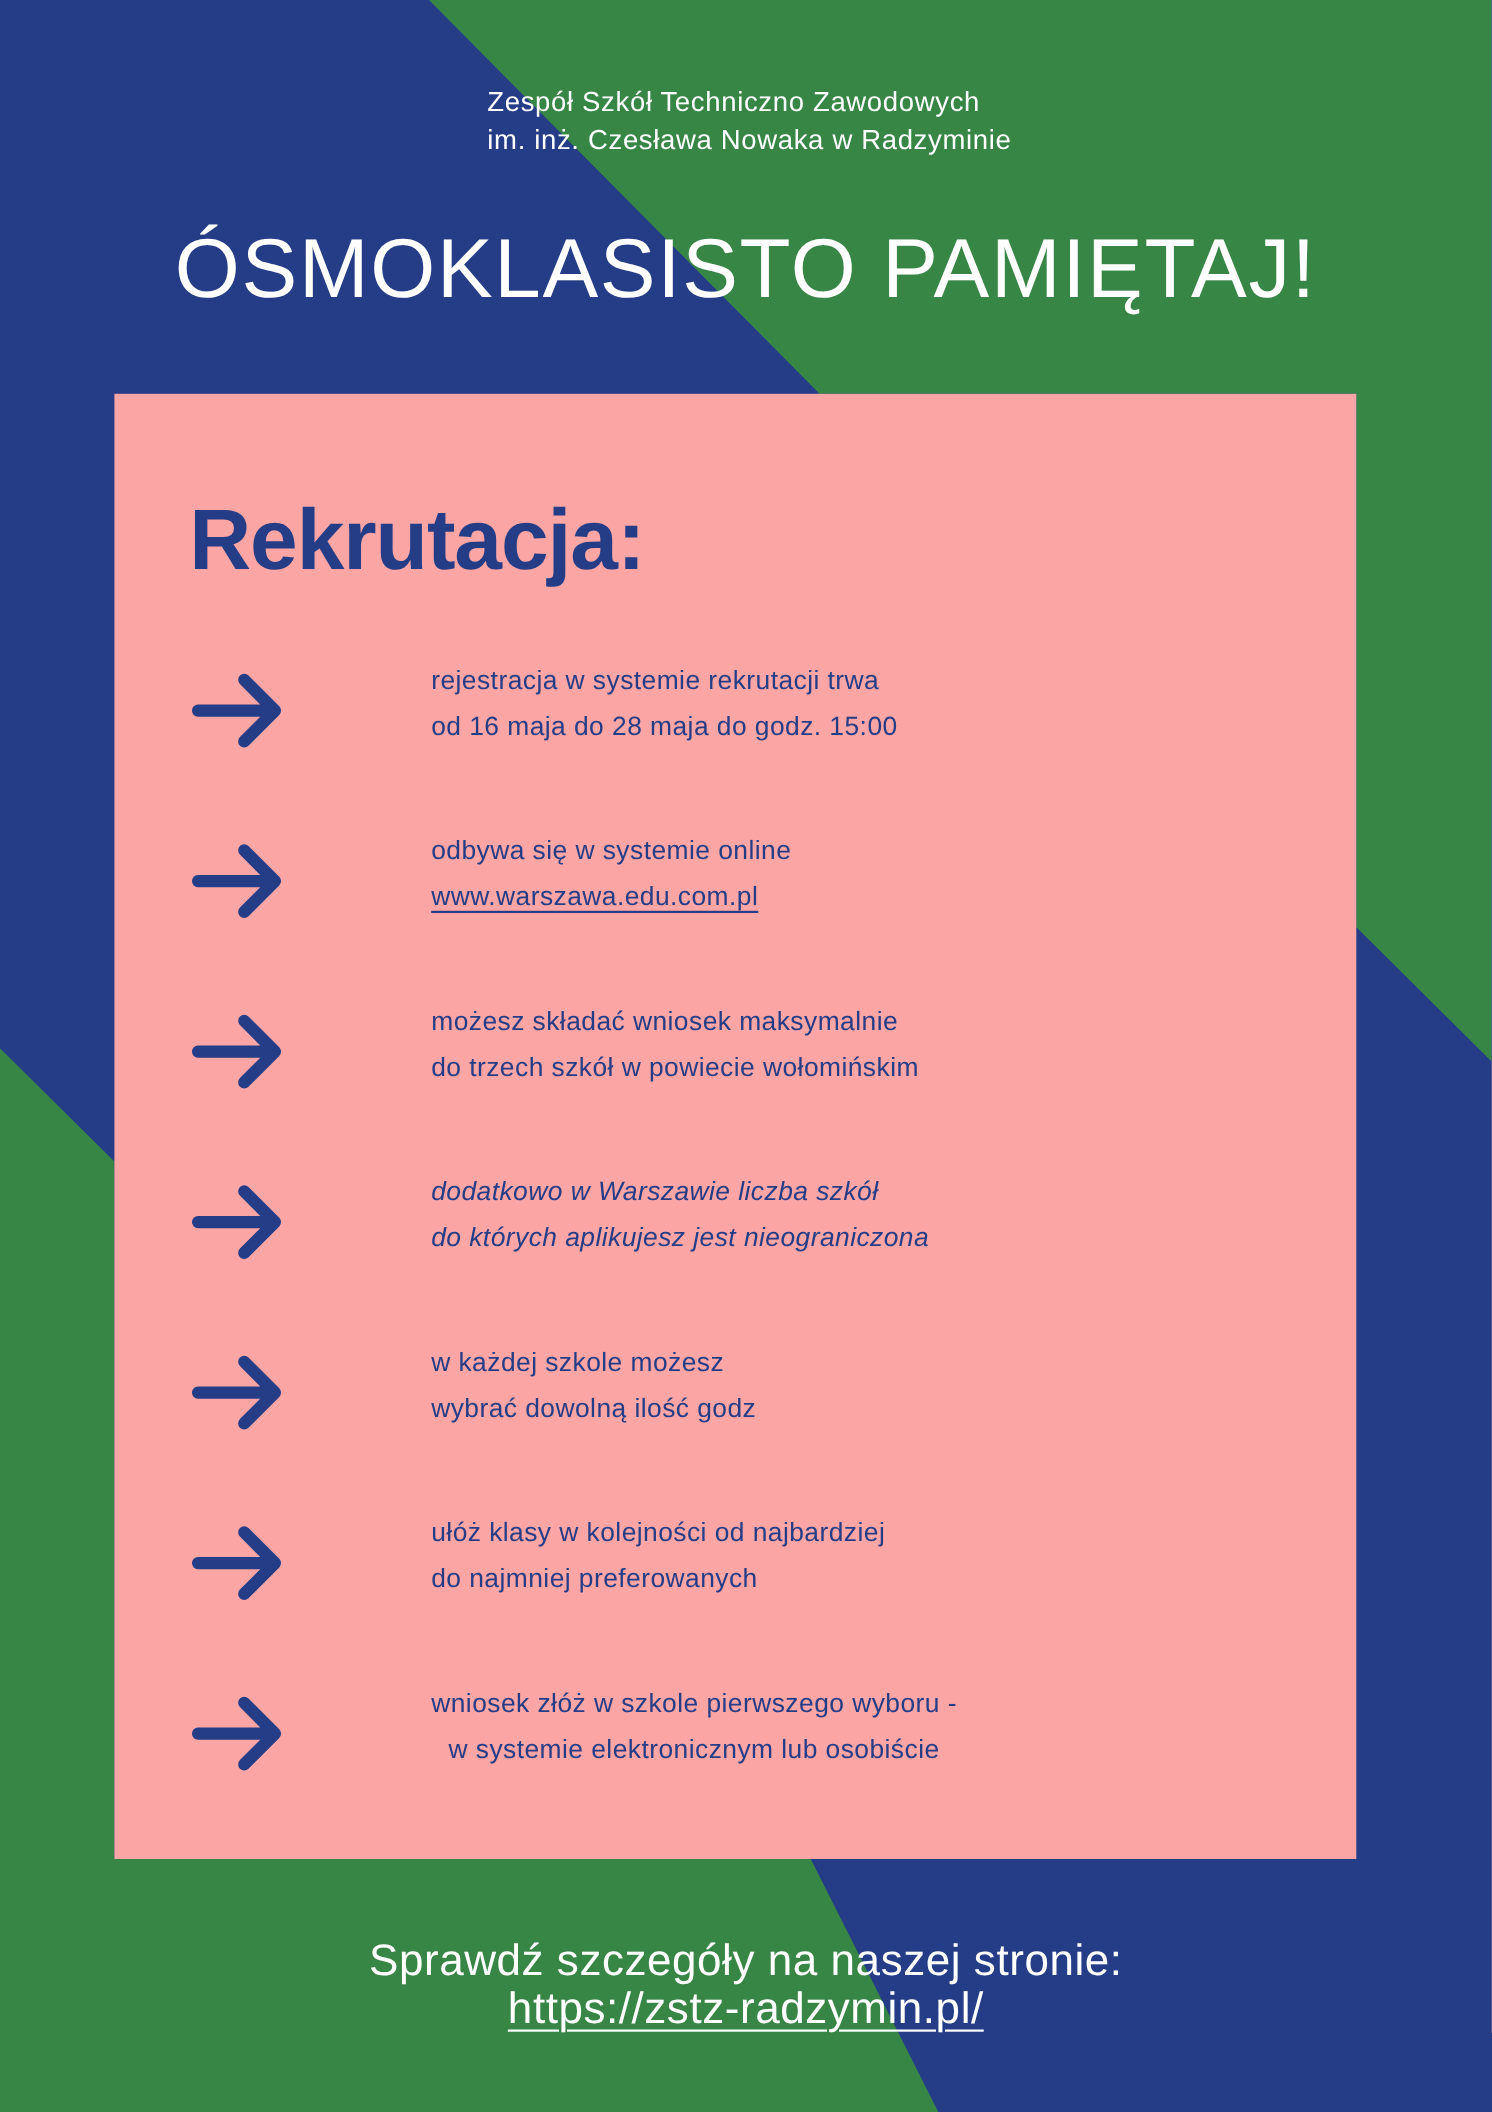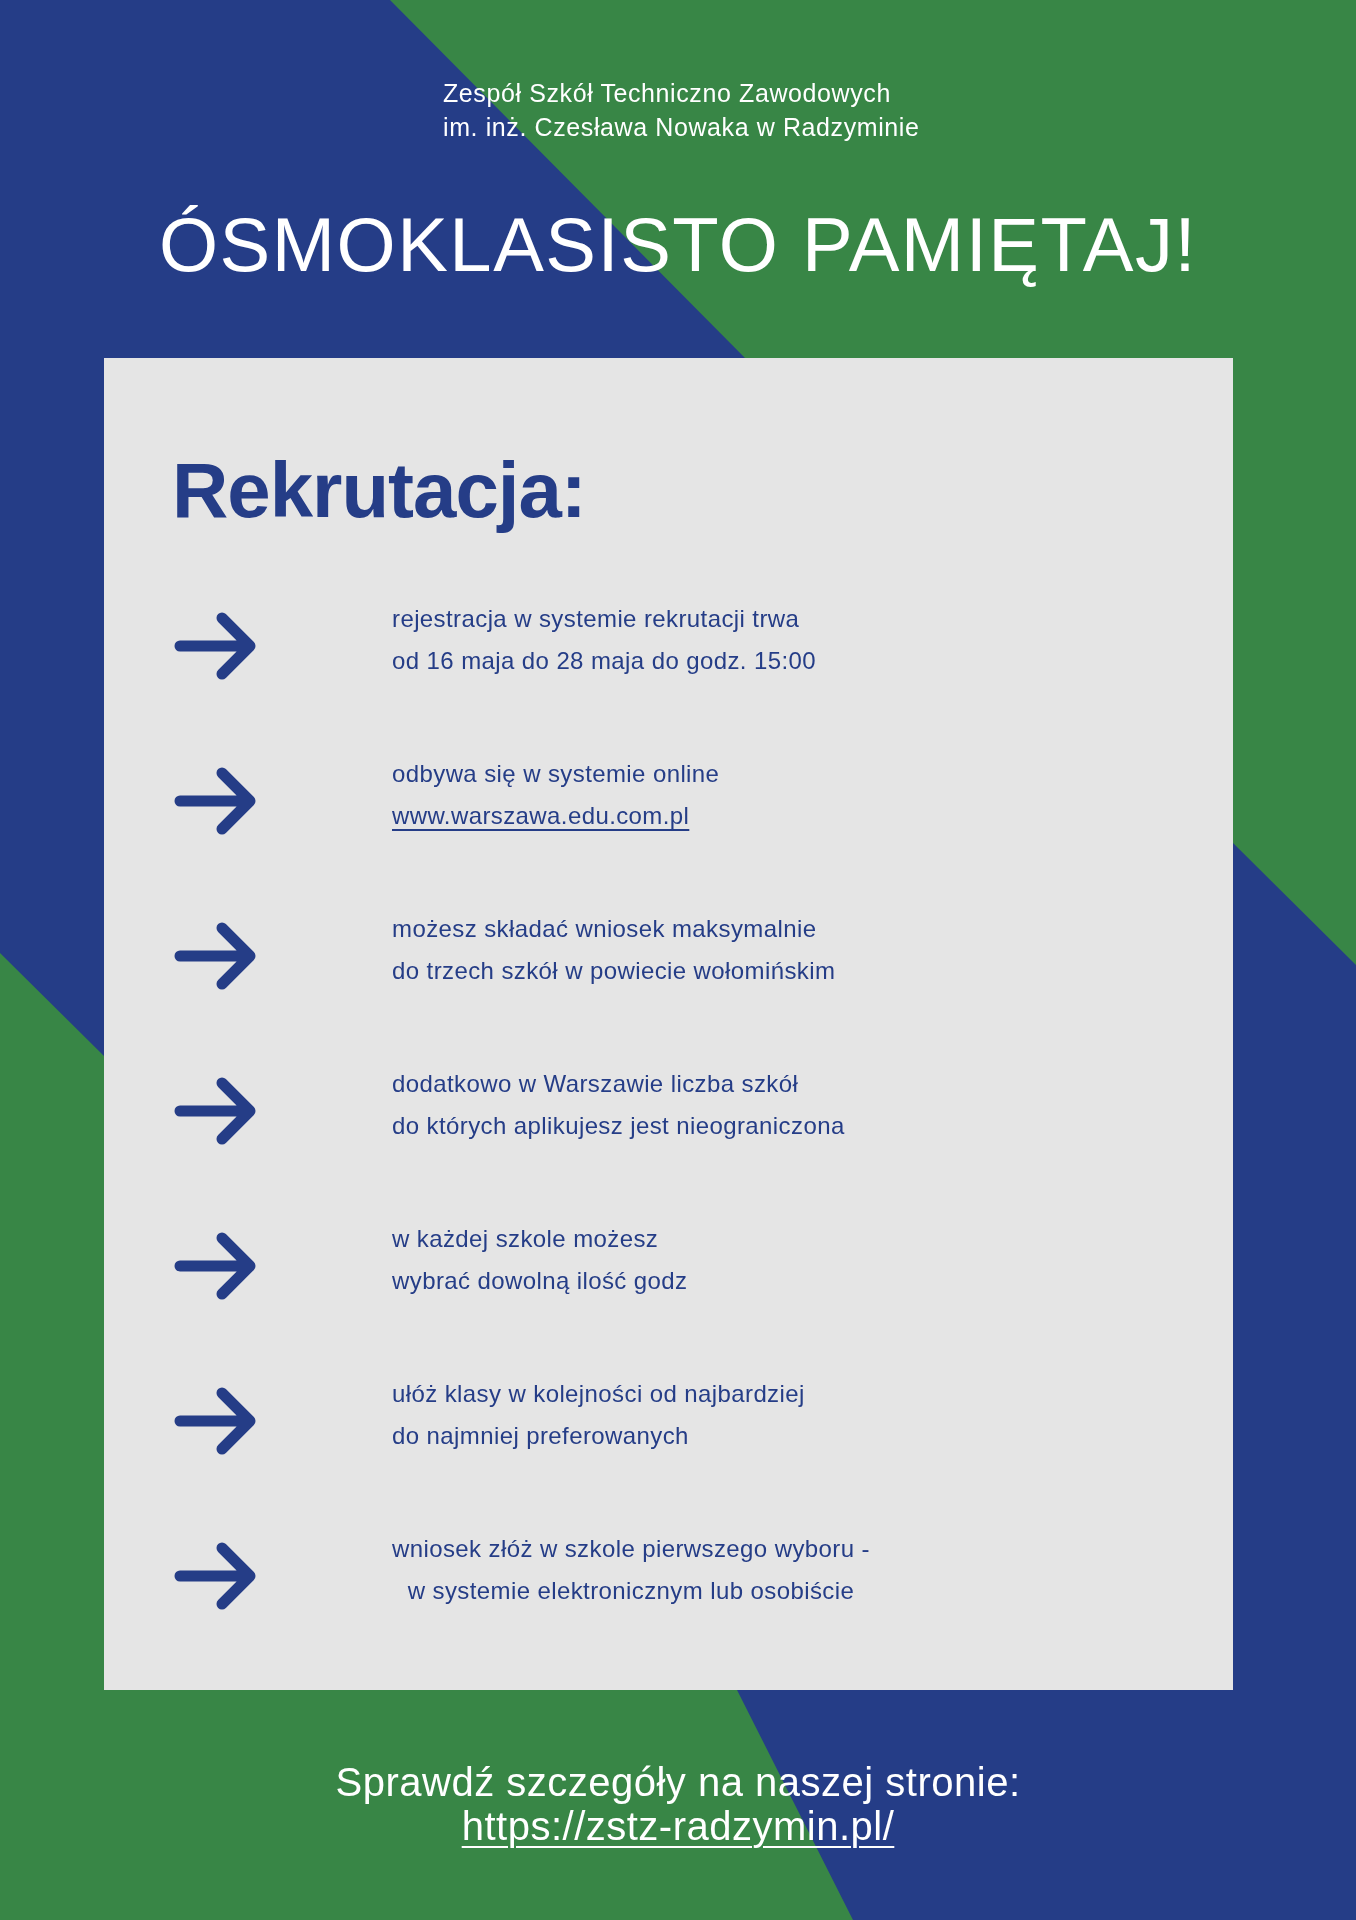--- a/index.html
+++ b/index.html
@@ -44,21 +44,21 @@
       letter-spacing: 1.5px;
       z-index: 2;
       white-space: nowrap;
     }
     .card {
       position: absolute;
       left: 104px;
       top: 358px;
       width: 1129px;
       height: 1332px;
-      background: #e5e5e5;
+      background: #fca5a5;
       z-index: 2;
     }
     .card-title {
       position: absolute;
       left: 68px;
       top: 82px;
       color: #253D87;
       font-weight: 700;
       font-size: 78px;
       line-height: 100px;
@@ -160,21 +160,21 @@
   <div class="item" style="top:550px;">
     <svg class="arrow" viewBox="0 0 86 72">
         <path d="M6 36 H76 M48 8 L76 36 L48 64" fill="none" stroke="#253D87" stroke-width="11" stroke-linecap="round" stroke-linejoin="round"></path>
       </svg>
     <div class="item-text">
       <div>możesz składać wniosek maksymalnie</div>
       <div>do trzech szkół w powiecie wołomińskim</div>
     </div>
   </div>
 
-  <div class="item" style="top:705px;">
+  <div class="item" style="top:705px;font-style:italic;">
     <svg class="arrow" viewBox="0 0 86 72">
         <path d="M6 36 H76 M48 8 L76 36 L48 64" fill="none" stroke="#253D87" stroke-width="11" stroke-linecap="round" stroke-linejoin="round"></path>
       </svg>
     <div class="item-text">
       <div>dodatkowo w Warszawie liczba szkół</div>
       <div>do których aplikujesz jest nieograniczona</div>
     </div>
   </div>
 
   <div class="item" style="top:860px;">

